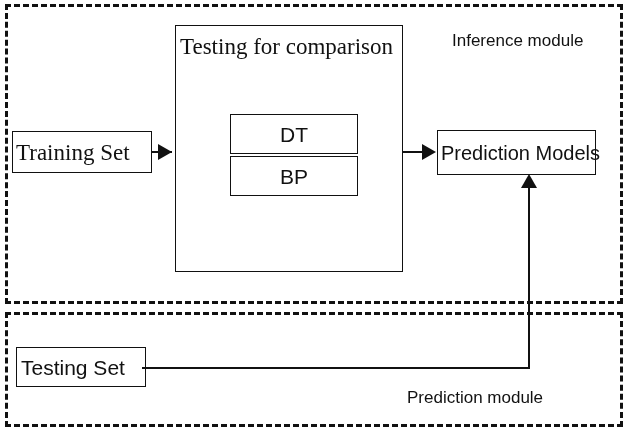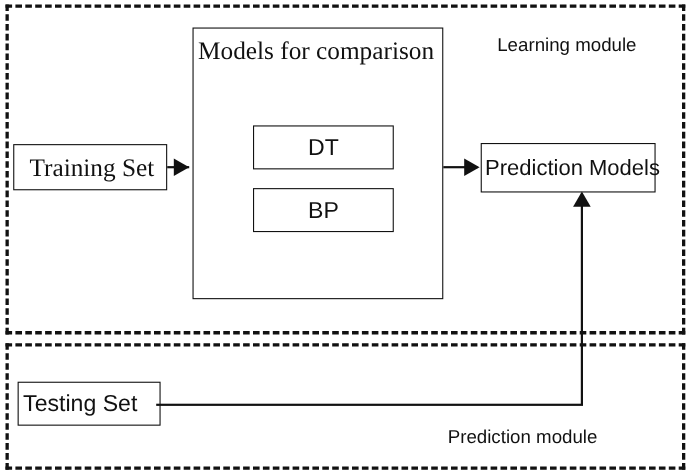--- a/index.html
+++ b/index.html
@@ -75,21 +75,21 @@
   }
 
   
   #training-set-box {
     left: 12px;
     top: 131px;
     width: 140px;
     height: 42px;
     font-family: "Liberation Serif", serif;
     font-size: 23px;
-    justify-content: center;
+    justify-content: flex-start;
     padding-left: 3px;
     overflow: visible;
   }
 
   
   #testing-set-box {
     left: 16px;
     top: 347px;
     width: 130px;
     height: 40px;
@@ -142,21 +142,21 @@
     font-family: "Liberation Sans", sans-serif;
     font-size: 21px;
     color: #111111;
     line-height: 1;
     left: 54px;
     width: 128px;
     height: 40px;
     margin-top: 28px;
   }
   #model-box-dt  { top: 60px; }
-  #model-box-bp  { top: 117px; text-align: center; }
+  #model-box-bp  { top: 102px; text-align: center; }
   #model-box-svm { top: 190px; }
 
   
   .connector-line {
     position: absolute;
     background: #111111;
   }
   .h-line { height: 1.6px; }
   .v-line { width: 1.6px; }
 
@@ -214,32 +214,32 @@
     top: 174px;
   }
 </style>
 </head>
 <body>
 
 <div id="diagram-canvas">
 
   <div class="module" id="learning-module"></div>
 
-  <div class="module-caption" id="learning-module-caption">Learning module</div>
+  <div class="module-caption" id="learning-module-caption">Inference module</div>
 
   <div class="module" id="inference-module"></div>
 
   <div class="module-caption" id="inference-module-caption">Prediction module</div>
 
   <div class="box" id="training-set-box">
     <span>Training Set</span>
   </div>
 
   <div class="box" id="models-container">
-    <div id="models-container-title">Models for comparison</div>
+    <div id="models-container-title">Testing for comparison</div>
 
     <div class="model-box" id="model-box-dt">
       <span>DT</span>
     </div>
 
     <div class="model-box" id="model-box-bp">
       <span>BP</span>
     </div>
 
   </div>

